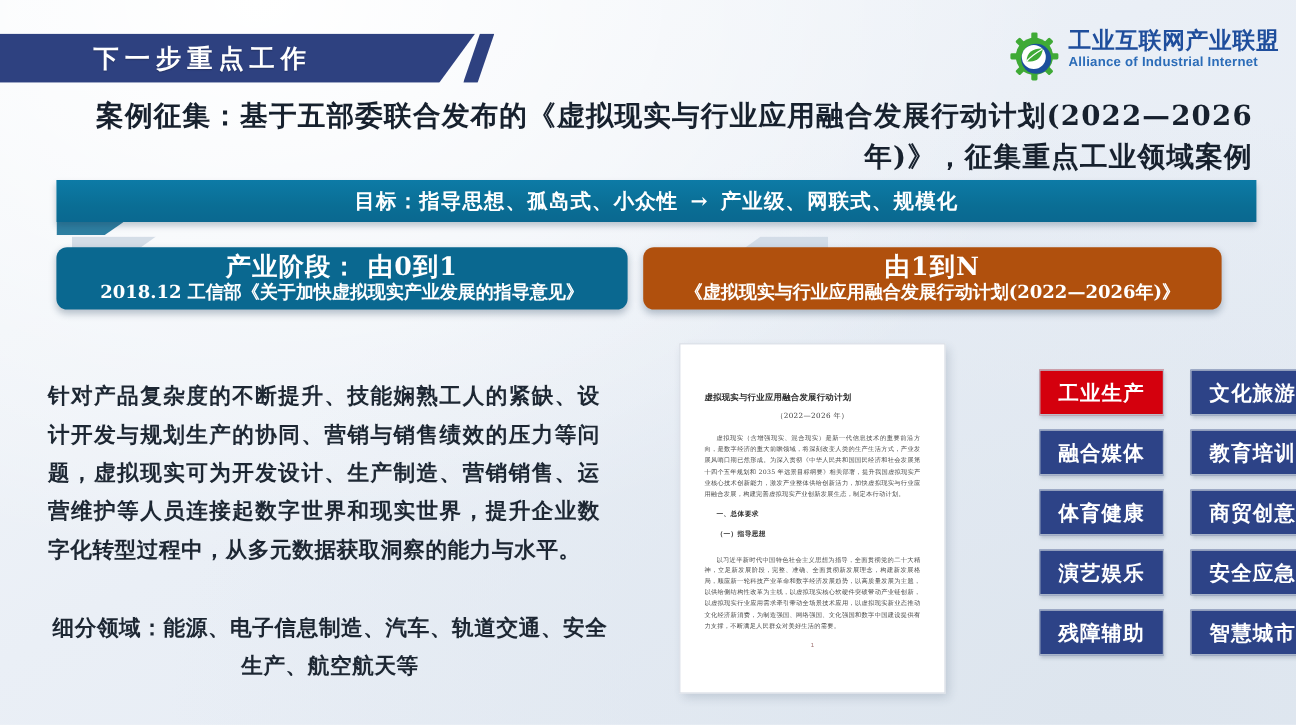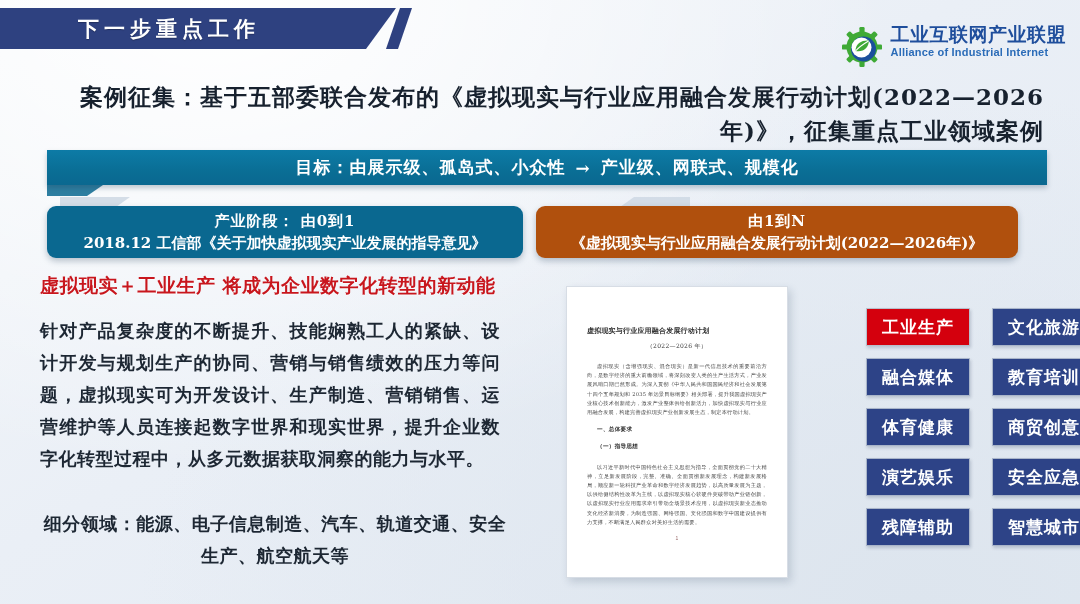--- a/index.html
+++ b/index.html
@@ -12,21 +12,21 @@
   #slide{
     position:relative;width:1080px;height:604px;
     background:
       radial-gradient(ellipse at 20% 0%, #ffffff 0%, rgba(255,255,255,0) 55%),
       radial-gradient(ellipse at 85% 100%, #dde5ee 0%, rgba(221,229,238,0) 60%),
       linear-gradient(150deg,#f4f7fa 0%,#eaeff6 45%,#e3eaf3 100%);
     overflow:hidden;
   }
 
   
-  .ribbon-wrap{position:absolute;left:0;top:8px;height:41px;width:430px;}
+  .ribbon-wrap{position:absolute;left:0;top:28px;height:41px;width:430px;}
   .ribbon{
     position:absolute;left:0;top:0;height:41px;width:396px;
     background:#2e4180;
     clip-path:polygon(0 0,396px 0,366px 41px,0 41px);
   }
   .ribbon-slash{
     position:absolute;left:386px;top:0;height:41px;width:26px;
     background:#2e4180;
     clip-path:polygon(14px 0,26px 0,12px 41px,0 41px);
   }
@@ -73,21 +73,21 @@
 
   
   .stage{
     position:absolute;top:206px;height:52px;border-radius:9px;
     display:flex;flex-direction:column;align-items:center;justify-content:center;
     box-shadow:0 3px 6px rgba(20,50,80,.28);
     color:#fff;font-family:"DejaVu Serif","Liberation Serif",serif;
   }
   .stage-blue{left:47px;width:476px;background:#0a6890;}
   .stage-orange{left:536px;width:482px;background:#b0500d;}
-  .stage-l1{font-size:15px;font-weight:bold;letter-spacing:1px;line-height:21px;}
+  .stage-l1{font-size:21px;font-weight:bold;letter-spacing:1px;line-height:21px;}
   .stage-l2{font-size:15px;font-weight:bold;letter-spacing:0;line-height:22px;white-space:nowrap;}
   .stage-notch{position:absolute;top:197px;height:10px;background:#cfd9e4;opacity:.9;}
   .notch-blue{left:60px;width:70px;clip-path:polygon(0 0,70px 0,56px 10px,0 10px);}
   .notch-orange{left:620px;width:70px;clip-path:polygon(14px 0,70px 0,70px 10px,0 10px);}
 
   
   .red-head{
     position:absolute;left:40px;top:273px;width:510px;
     color:#c8161d;font-size:19px;font-weight:bold;letter-spacing:.5px;
     font-family:"DejaVu Serif","Liberation Serif",serif;
@@ -191,39 +191,38 @@
     <span class="logo-txt">
       <span class="logo-cn">工业互联网产业联盟</span>
       <span class="logo-en">Alliance of Industrial Internet</span>
     </span>
   </div>
 
   <div class="heading">案例征集：基于五部委联合发布的《虚拟现实与行业应用融合发展行动计划(2022—2026年)》，征集重点工业领域案例</div>
 
   <div class="goalbar-tab"></div>
   <div class="goalbar">
-    <span class="goalbar-txt">目标：由展示级、孤岛式、小众性</span>
+    <span class="goalbar-txt">目标：指导思想、孤岛式、小众性</span>
     <span class="goalbar-txt goal-arrow">→</span>
     <span class="goalbar-txt">产业级、网联式、规模化</span>
   </div>
 
   <div class="stage-notch notch-blue"></div>
   <div class="stage-notch notch-orange"></div>
 
   <div class="stage stage-blue">
     <span class="stage-l1">产业阶段： 由0到1</span>
     <span class="stage-l2">2018.12  工信部《关于加快虚拟现实产业发展的指导意见》</span>
   </div>
 
   <div class="stage stage-orange">
     <span class="stage-l1">由1到N</span>
     <span class="stage-l2">《虚拟现实与行业应用融合发展行动计划(2022—2026年)》</span>
   </div>
 
-  <div class="red-head">虚拟现实＋工业生产 将成为企业数字化转型的新动能</div>
   <div class="body-para">针对产品复杂度的不断提升、技能娴熟工人的紧缺、设计开发与规划生产的协同、营销与销售绩效的压力等问题，虚拟现实可为开发设计、生产制造、营销销售、运营维护等人员连接起数字世界和现实世界，提升企业数字化转型过程中，从多元数据获取洞察的能力与水平。</div>
   <div class="body-para2">细分领域：能源、电子信息制造、汽车、轨道交通、安全生产、航空航天等</div>
 
   <div class="doc">
     <div class="doc-title">虚拟现实与行业应用融合发展行动计划</div>
     <div class="doc-sub">（2022—2026 年）</div>
     <div class="doc-p">虚拟现实（含增强现实、混合现实）是新一代信息技术的重要前沿方向，是数字经济的重大前瞻领域，将深刻改变人类的生产生活方式，产业发展风哨口期已然形成。为深入贯彻《中华人民共和国国民经济和社会发展第十四个五年规划和 2035 年远景目标纲要》相关部署，提升我国虚拟现实产业核心技术创新能力，激发产业整体供给创新活力，加快虚拟现实与行业应用融合发展，构建完善虚拟现实产业创新发展生态，制定本行动计划。</div>
     <div class="doc-h">一、总体要求</div>
     <div class="doc-h">（一）指导思想</div>
     <div class="doc-p">以习近平新时代中国特色社会主义思想为指导，全面贯彻党的二十大精神，立足新发展阶段，完整、准确、全面贯彻新发展理念，构建新发展格局，顺应新一轮科技产业革命和数字经济发展趋势，以高质量发展为主题，以供给侧结构性改革为主线，以虚拟现实核心软硬件突破带动产业链创新，以虚拟现实行业应用需求牵引带动全场景技术应用，以虚拟现实新业态推动文化经济新消费，为制造强国、网络强国、文化强国和数字中国建设提供有力支撑，不断满足人民群众对美好生活的需要。</div>

